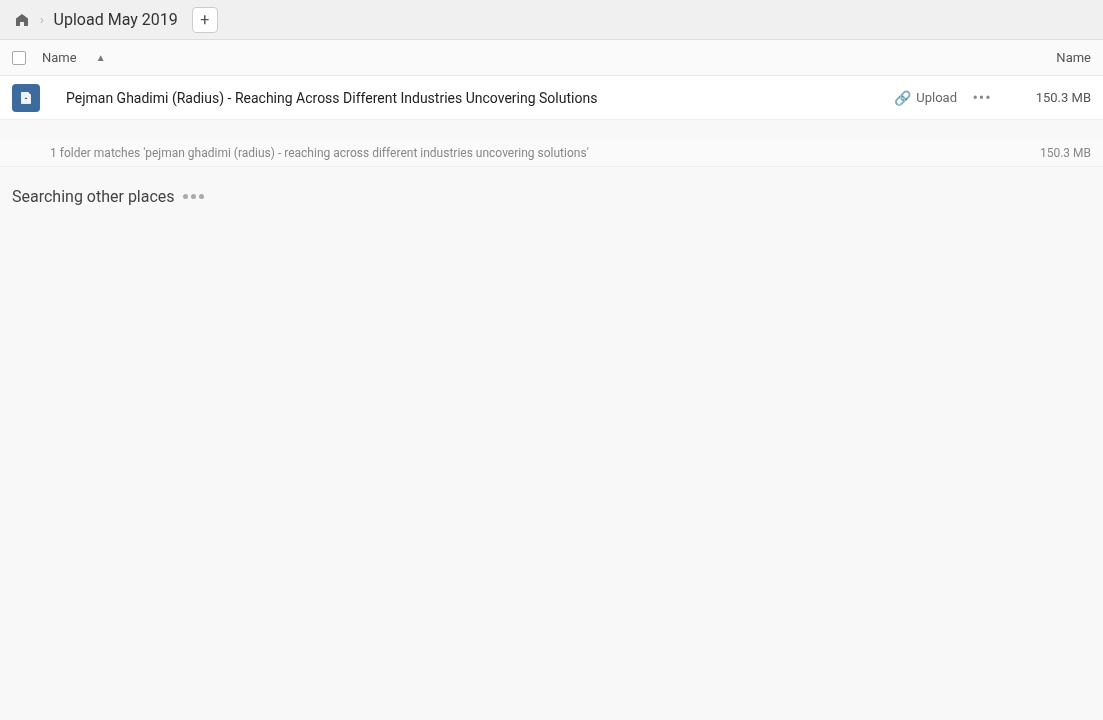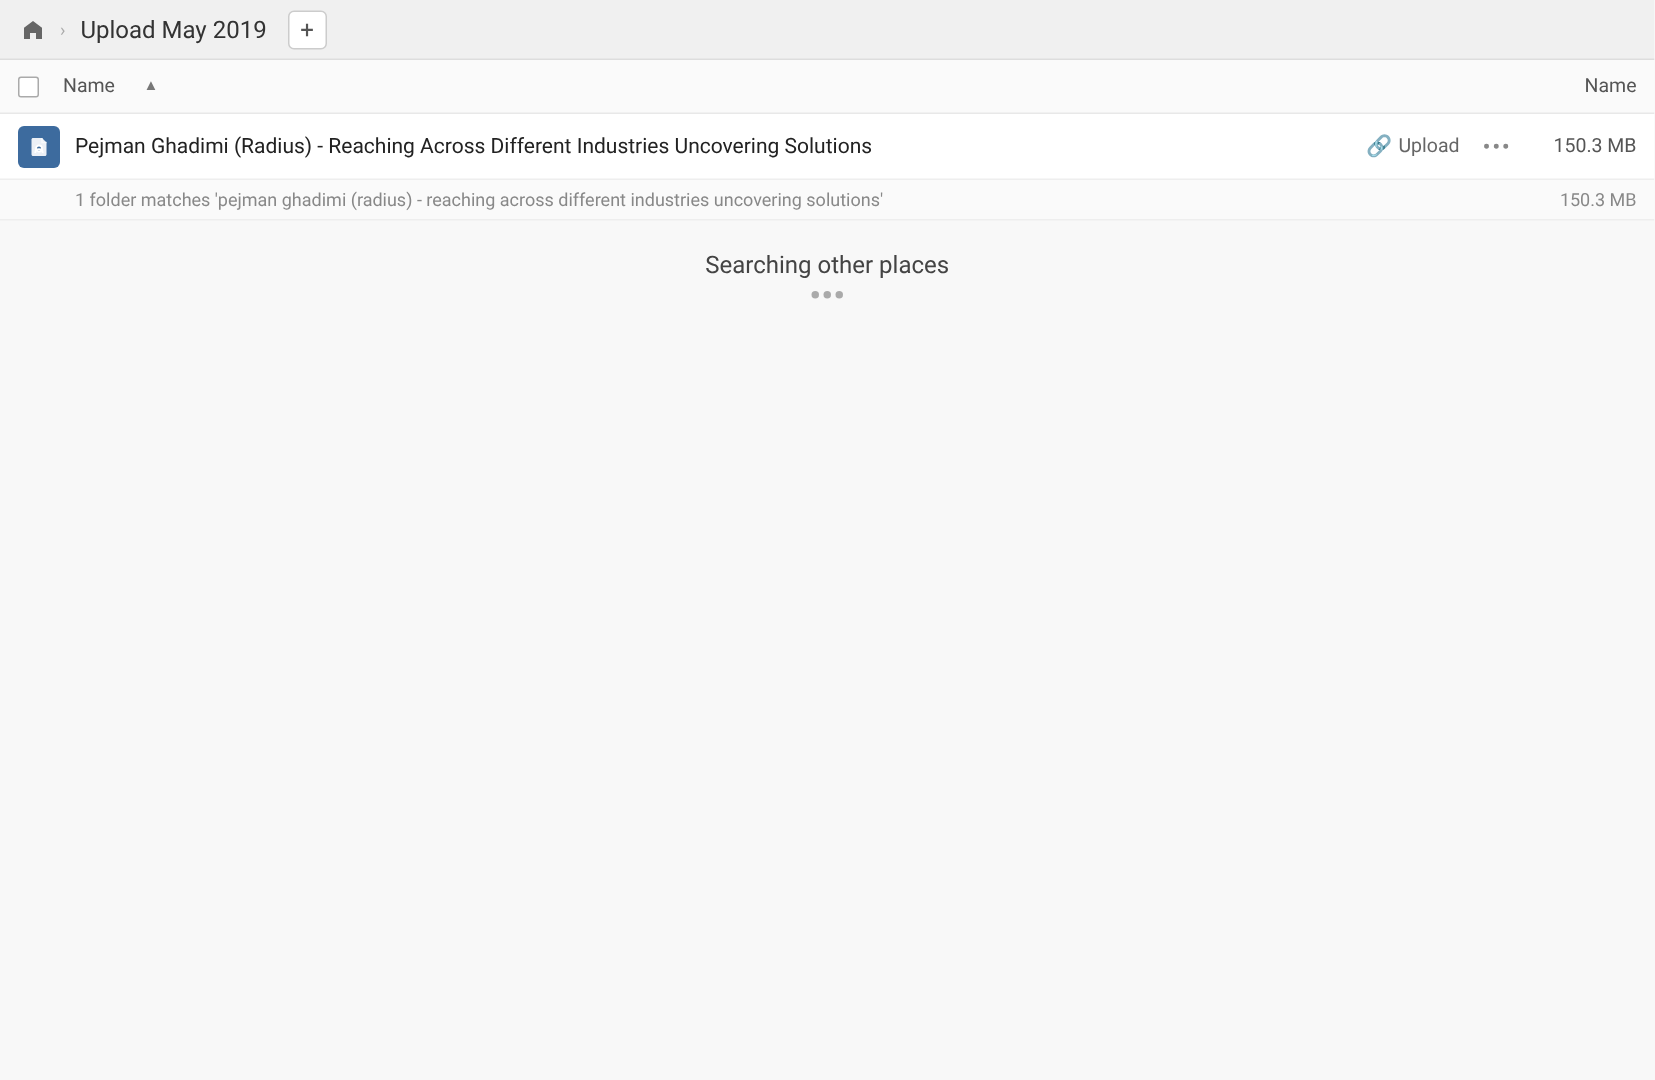--- a/index.html
+++ b/index.html
@@ -106,20 +106,21 @@
 
     
     .file-row {
       display: flex;
       align-items: center;
       height: 44px;
       padding: 0 12px;
       background: #fff;
       border-bottom: 1px solid #eee;
       cursor: pointer;
+      gap: 16px;
     }
 
     .file-icon-wrap {
       width: 30px;
       display: flex;
       align-items: center;
     }
 
     .file-icon {
       width: 28px;
@@ -181,35 +182,35 @@
 
     
     .search-summary {
       display: flex;
       align-items: flex-end;
       padding: 6px 12px 6px 50px;
       background: #fafafa;
       border-bottom: 1px solid #eee;
       font-size: 12px;
       color: #888;
+      margin-top: 20px;
     }
 
     .search-summary-size {
       margin-left: auto;
       font-size: 12px;
       color: #888;
     }
 
     
     .searching-section {
       padding: 20px 12px;
       display: flex;
       align-items: center;
       gap: 8px;
-      flex-direction: column;
     }
 
     .searching-label {
       font-size: 16px;
       color: #444;
     }
 
     .searching-dots {
       display: flex;
       gap: 3px;

